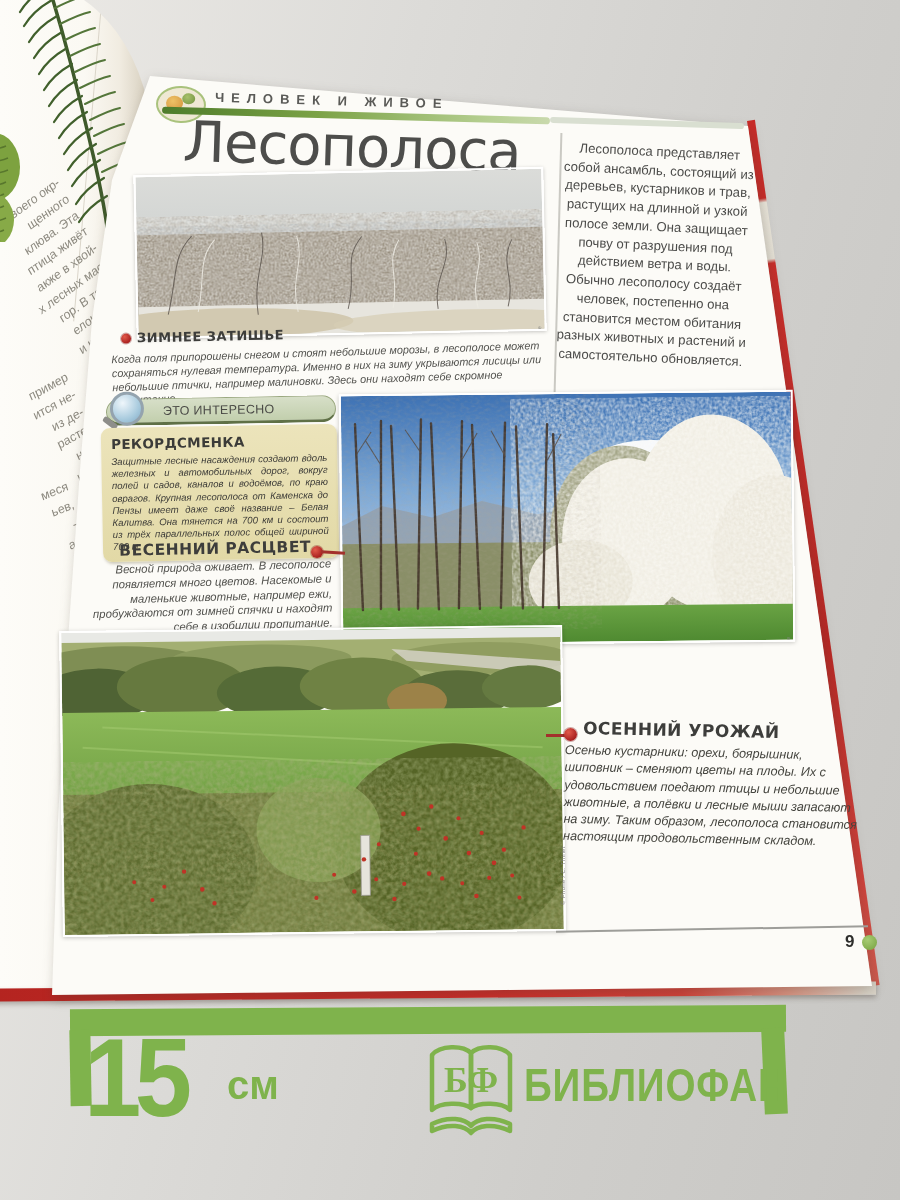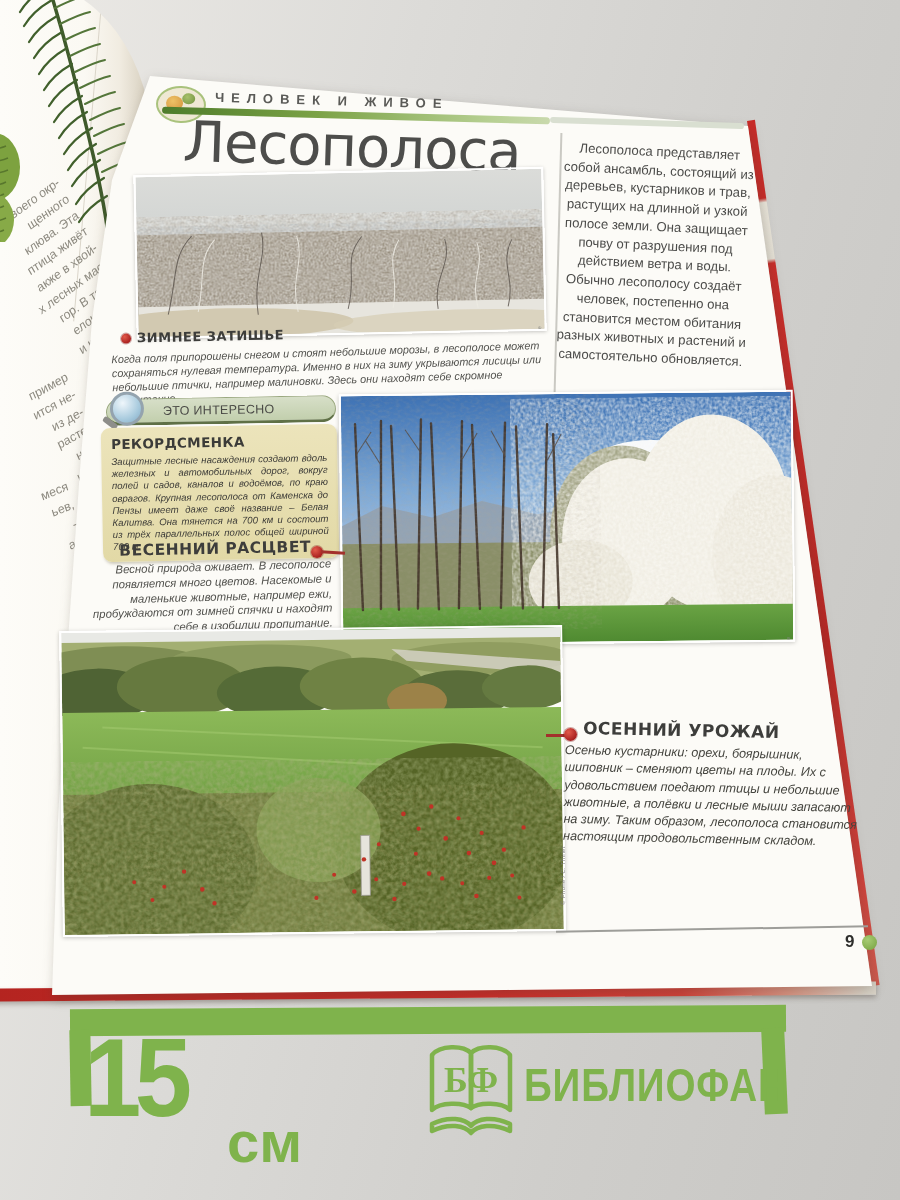--- a/index.html
+++ b/index.html
@@ -105,21 +105,21 @@
   .page-dot{left:862px;top:935px;width:15px;height:15px;border-radius:50%;
     background:radial-gradient(circle at 38% 32%,#a8cc74,#84ae4e 70%);}
 
   
   .grn{color:#7fb34c;}
   .ruler-bar{left:70px;top:1007px;width:716px;height:27px;background:#7fb34c;transform:rotate(-0.35deg);}
   .ruler-leg-l{left:70px;top:1030px;width:21px;height:76px;background:#7fb34c;transform:rotate(-1deg);}
   .ruler-leg-r{left:763px;top:1028px;width:23px;height:86px;background:#7fb34c;transform:rotate(-2.5deg);}
   .size-num{left:84px;top:1022px;font-size:112px;font-weight:bold;letter-spacing:-7px;line-height:1;
     transform:scaleX(.92);transform-origin:left top;}
-  .size-unit{left:227px;top:1108px;font-size:58px;font-weight:bold;}
+  .size-unit{left:227px;top:1063px;font-size:40px;font-weight:bold;}
   .logo-book{left:424px;top:1040px;width:94px;height:106px;}
   .logo-name{left:524px;top:1058px;font-size:46px;font-weight:bold;letter-spacing:1px;
     transform:scaleX(.84);transform-origin:left top;}
 </style>
 </head>
 <body>
 
 <div id="frame">
 
   <div class="abs left-page">

